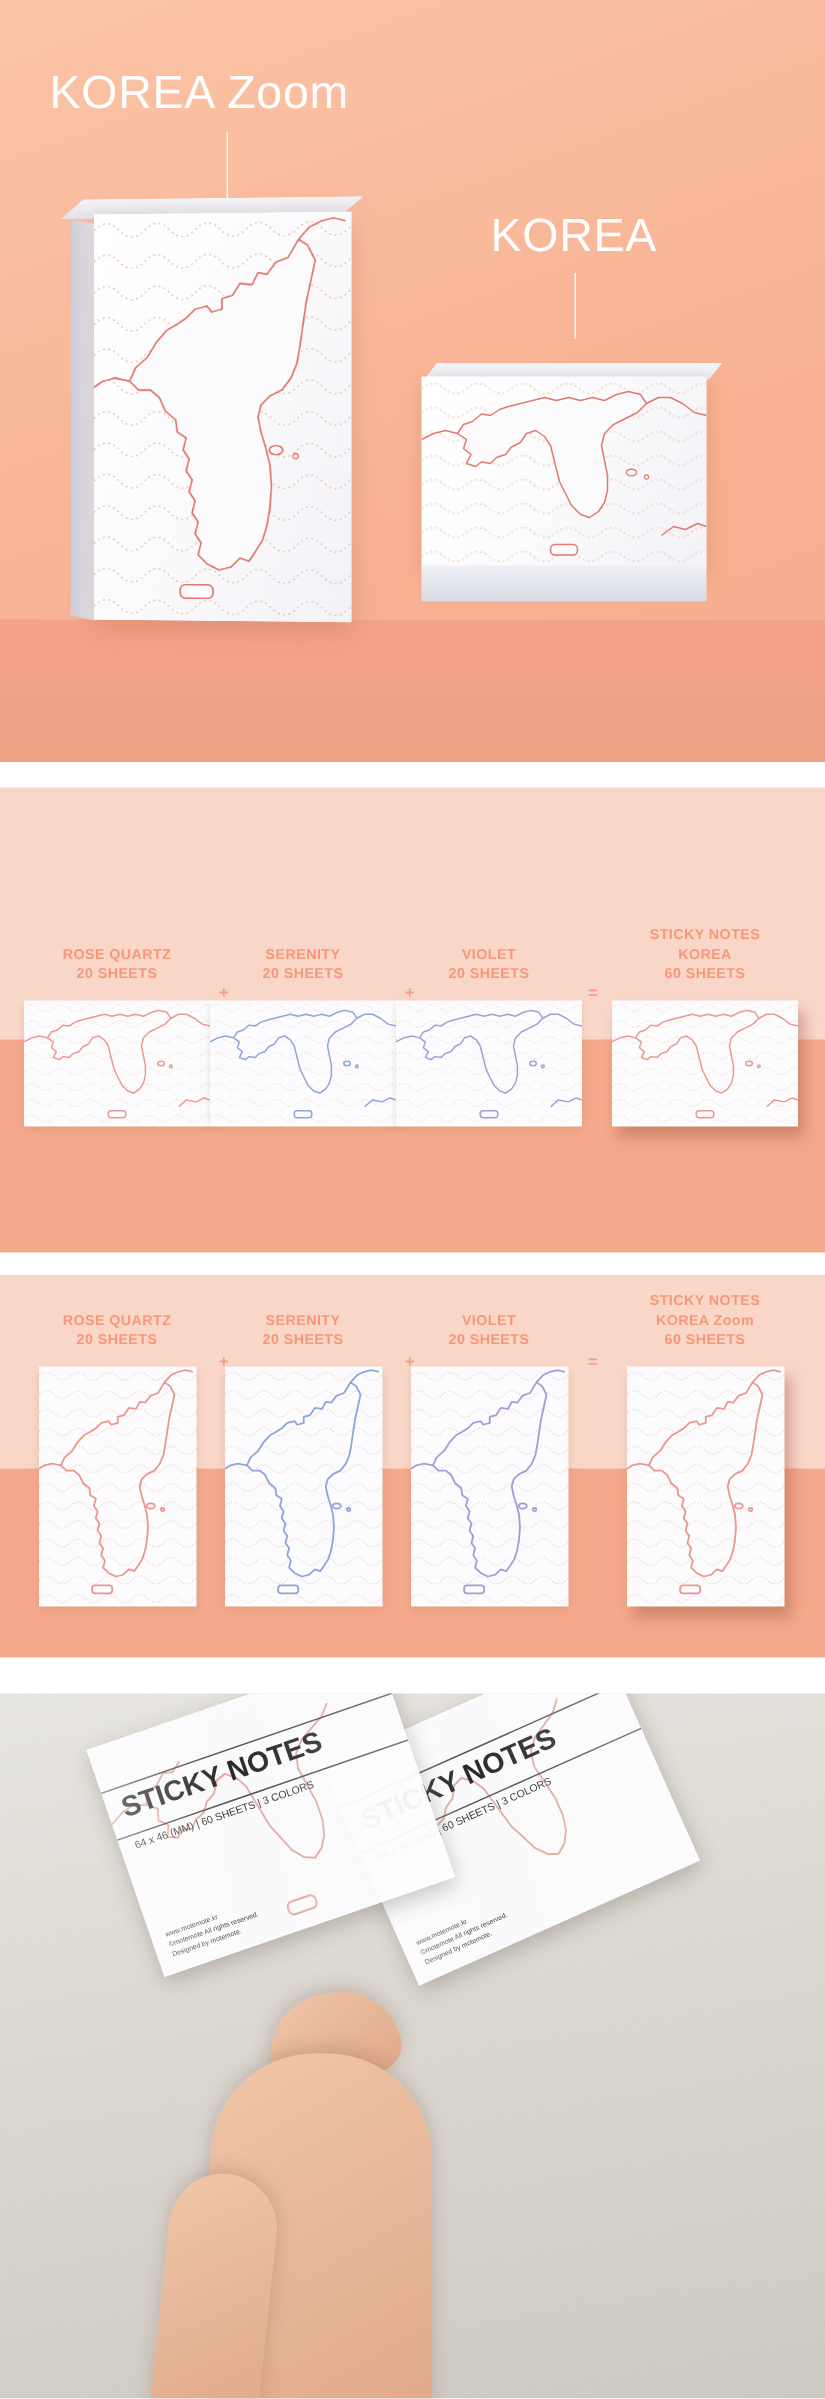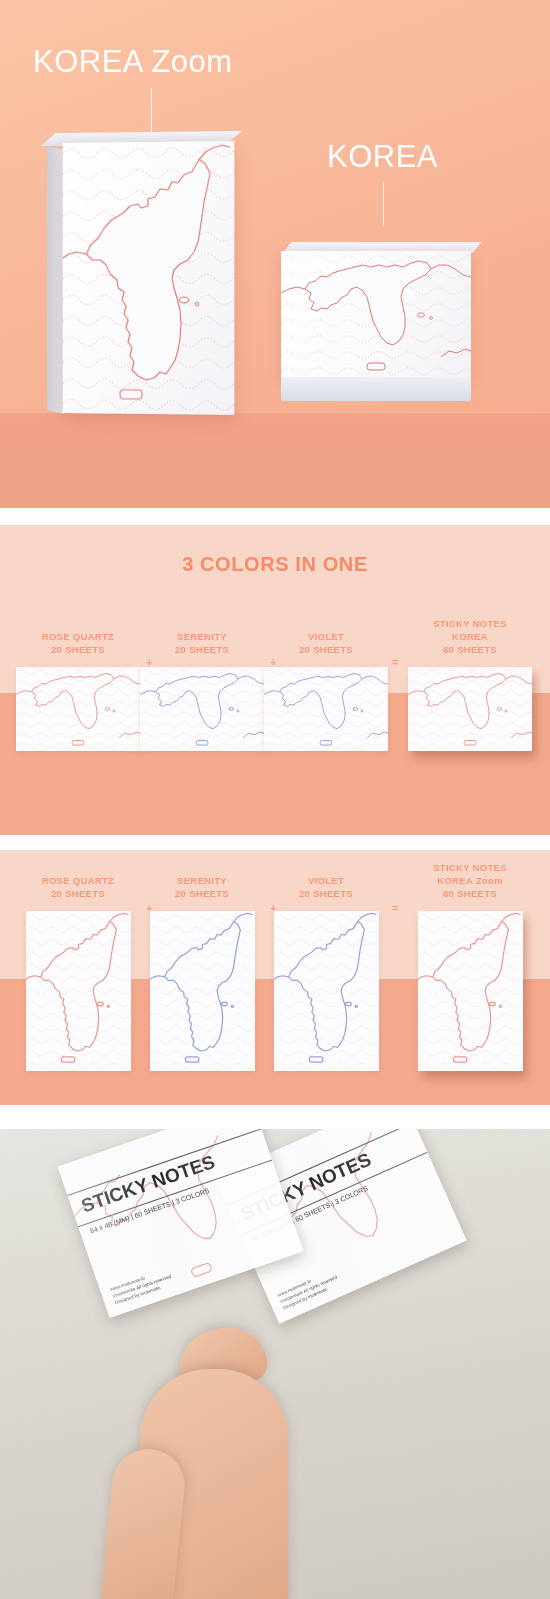--- a/index.html
+++ b/index.html
@@ -197,21 +197,20 @@
       </svg>
     </div>
     <div class="stack"></div>
   </div>
 </section>
 
 <div class="gap" style="height:17px"></div>
 
 <section class="combo" style="height:310px">
   <div class="floor" style="height:142px"></div>
-  <div class="combo-head">3 COLORS IN ONE</div>
 
   <div class="col" style="left:16px; top:105px; width:124px;">
     <div class="col-label">ROSE QUARTZ</div>
     <div class="col-label sub">20 SHEETS</div>
     <div class="note-card" style="width:124px;height:84px;margin-top:11px">
       <svg style="position:absolute;inset:0" width="124" height="84" viewBox="0 0 190 128" preserveAspectRatio="none">
         <rect width="190" height="128" fill="url(#wvB)"></rect>
       </svg>
       <svg style="position:absolute;inset:0" width="124" height="84" viewBox="0 0 190 128" preserveAspectRatio="none">
         <g fill="none" stroke="#e8998f" stroke-width="1.5" stroke-linejoin="round">

